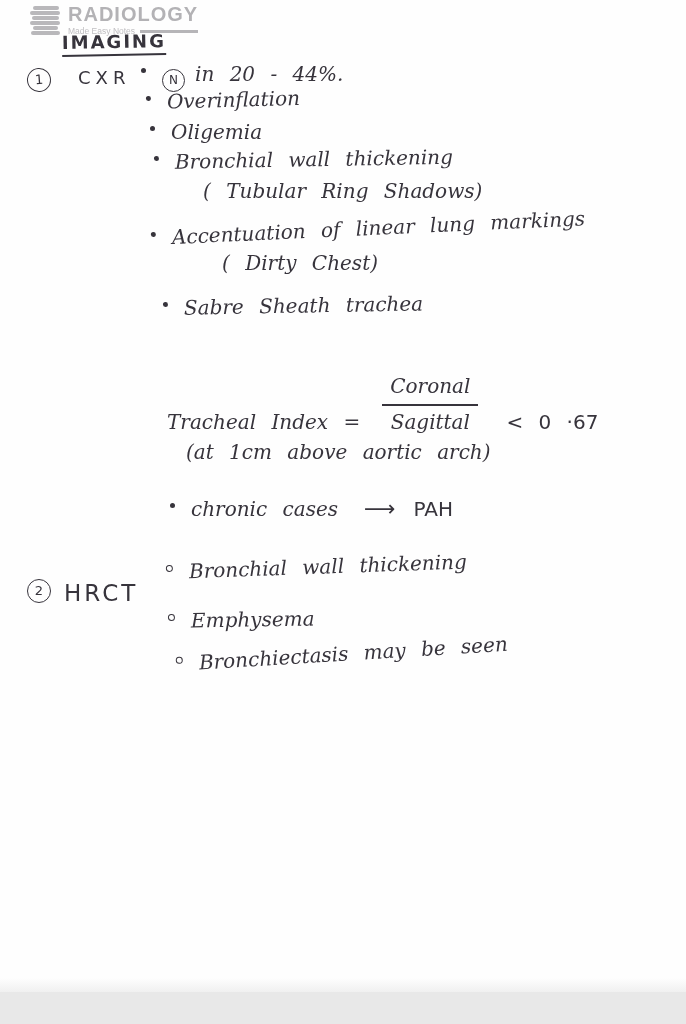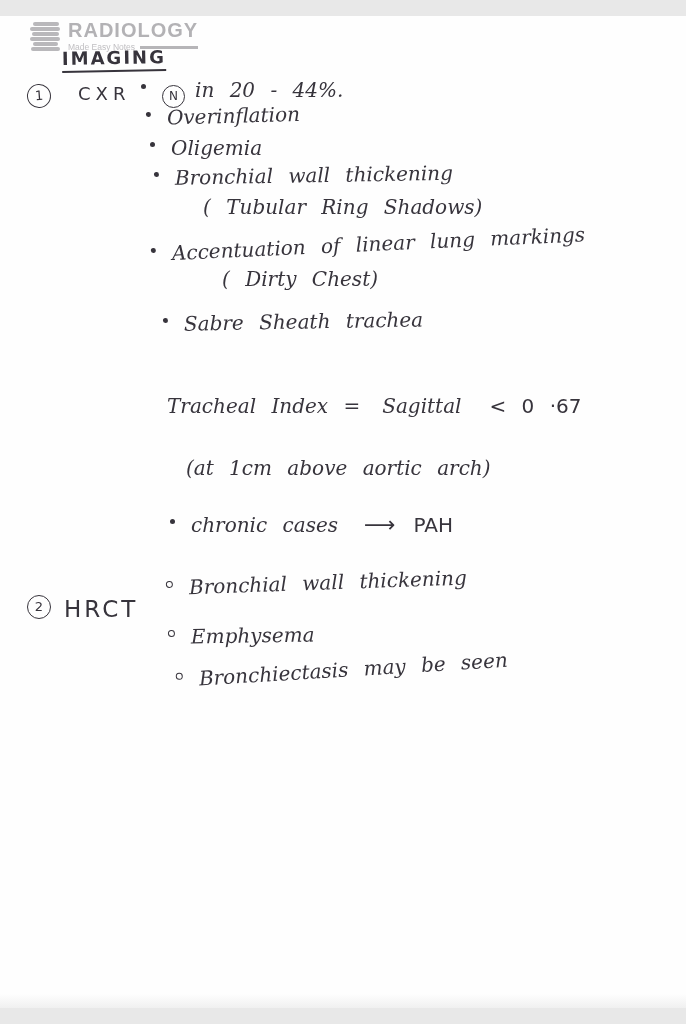--- a/index.html
+++ b/index.html
@@ -1,19 +1,19 @@
 <!DOCTYPE html>
 <html><head>
 <meta charset="utf-8">
 <style>
   html,body { margin:0; padding:0; background:#e8e8e8; }
   .paper {
     position:relative;
     width:686px; height:992px;
-    margin:16px auto;
+    margin:0 auto;
     background:#fefefe;
     overflow:hidden;
     font-family:"DejaVu Sans", sans-serif;
   }
   .paper::after{
     content:""; position:absolute; left:0; right:0; bottom:0; height:14px;
     background:linear-gradient(#fefefe,#f0f0f0);
   }
 
   
@@ -168,20 +168,21 @@
   </div>
   <div class="hw p-i5sub">( Dirty Chest)</div>
 
   <div class="hw p-i6">
     <span class="dot"></span><span>Sabre Sheath trachea</span>
   </div>
 
   <div class="hw p-formula">
     <span class="lhs">Tracheal Index =</span>
     <span class="fraction">
+      <span class="num">Coronal</span>
       <span class="den" style="display:block;">Sagittal</span>
     </span>
     <span class="rhs">&lt; 0 ·67</span>
   </div>
   <div class="hw p-fnote">(at 1cm above aortic arch)</div>
 
   <div class="hw p-i7">
     <span class="dot"></span><span>chronic cases</span><span class="arrow">⟶</span><span class="caps">PAH</span>
   </div>
 

